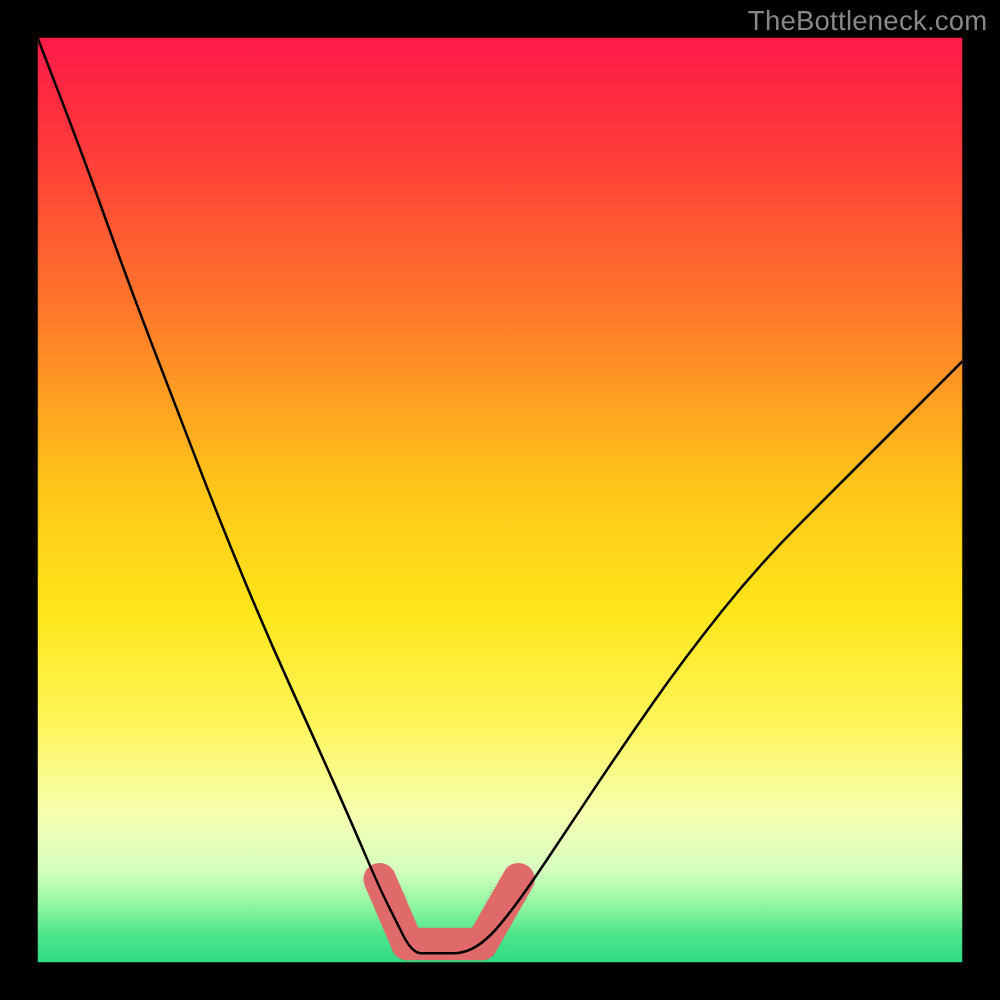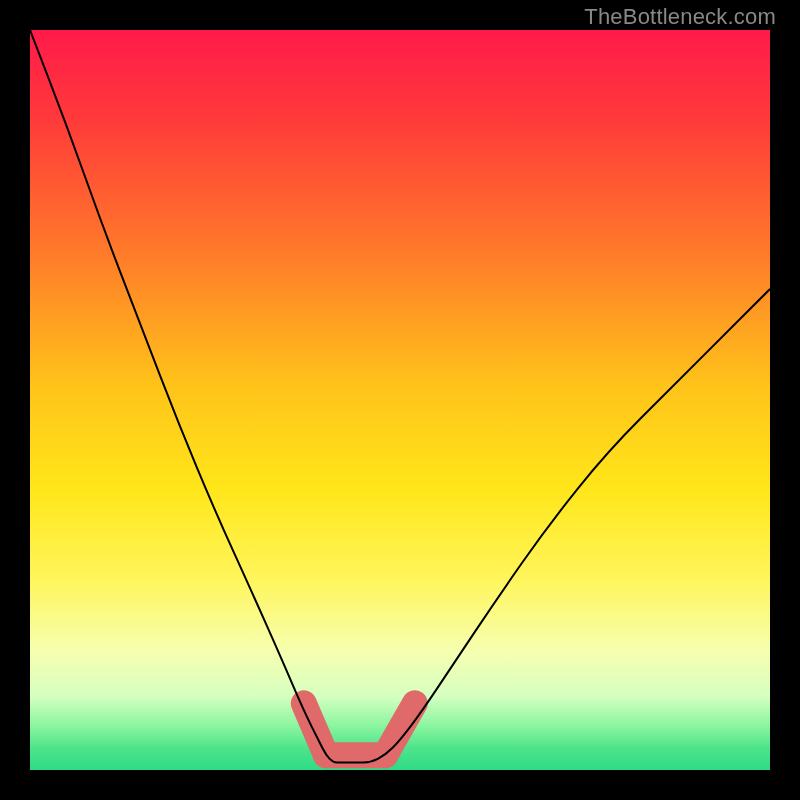--- a/index.html
+++ b/index.html
@@ -8,21 +8,21 @@
     width: 800px;
     height: 800px;
     background: #000;
     position: relative;
     overflow: hidden;
     font-family: Arial, Helvetica, sans-serif;
   }
   .watermark {
     position: absolute;
     top: 4px;
-    right: 24px;
+    right: 10px;
     z-index: 20;
     color: #888;
     font-size: 22px;
     font-weight: 500;
     letter-spacing: 0.2px;
   }
   .chart-area {
     position: absolute;
     left: 30px;
     top: 30px;

